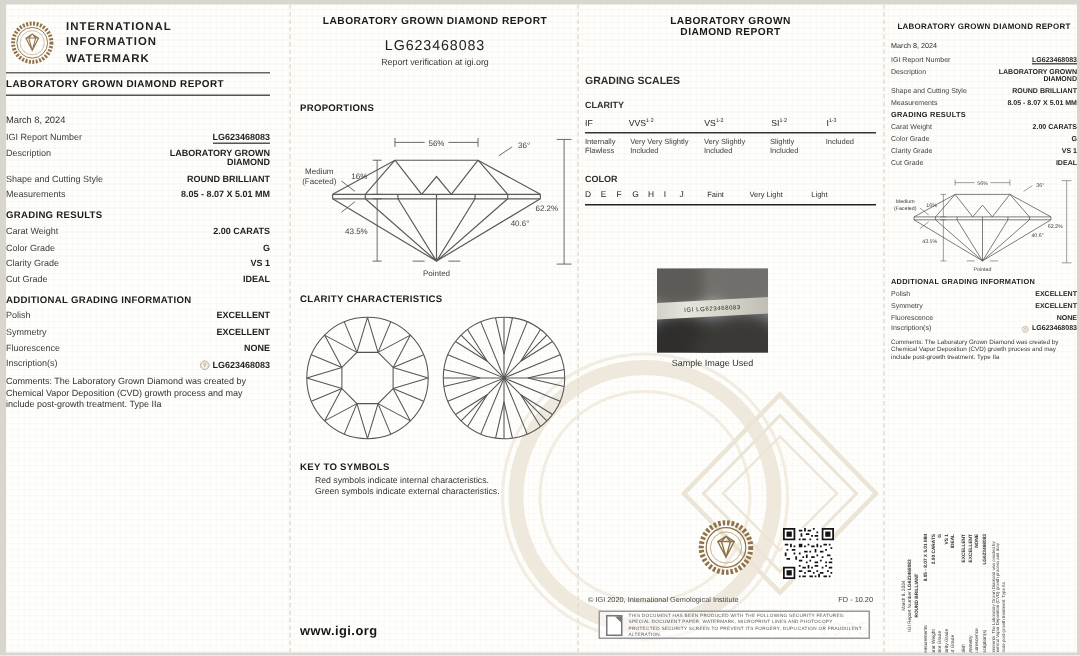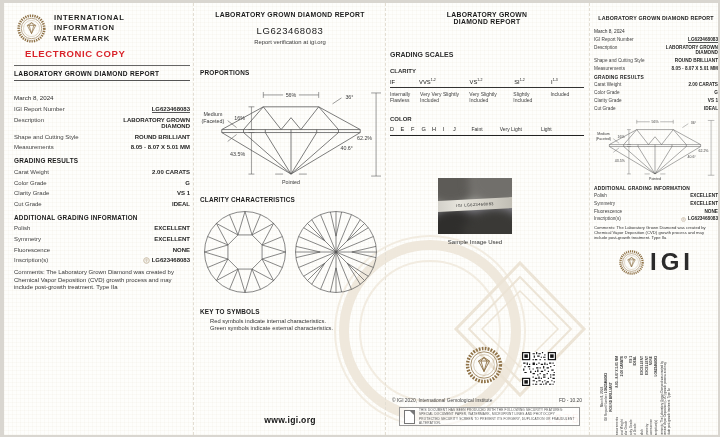--- a/index.html
+++ b/index.html
@@ -3,21 +3,21 @@
 <meta charset="utf-8">
 <style>
   html,body{margin:0;padding:0;}
   body{width:720px;height:437px;background:#d9d6d0;font-family:"Liberation Sans",sans-serif;overflow:hidden;position:relative;}
   .sheet{position:absolute;left:4px;top:3px;width:714px;height:432px;background:#fefefc;overflow:hidden;
     background-image:
       repeating-linear-gradient(0deg, rgba(233,226,212,.16) 0 1px, transparent 1px 4px),
       repeating-linear-gradient(90deg, rgba(233,226,212,.16) 0 1px, transparent 1px 4px);}
   .divider{position:absolute;top:0;bottom:0;width:0;border-left:1px dashed #e3ded3;}
   .panel{position:absolute;top:8px;color:#2e2e2e;}
-  .p1{left:10px;width:176px;height:421px;}
+  .p1{left:0;width:176px;height:421px;}
   .p2{left:196px;width:180px;height:421px;}
   .p3{left:386px;width:194px;height:421px;}
   .p4{left:590px;width:124px;height:429px;}
 
   
   .c{text-align:center;}
   .b{font-weight:700;}
   .u{border-bottom:.5px solid #555;}
   .sechead{font-weight:700;font-size:6.4px;letter-spacing:.2px;color:#1c1c1c;margin:7px 0 3px 0;}
   .row{display:flex;justify-content:space-between;align-items:flex-start;font-size:6px;margin:4.6px 0;}
@@ -33,21 +33,21 @@
   .comments{font-size:6px;line-height:1.3;margin-top:3px;color:#343434;}
   .minilogo{display:inline-block;vertical-align:middle;margin-right:2px;}
 
   
   .title7{font-weight:700;font-size:6.8px;letter-spacing:.3px;color:#191919;}
   .repnum{font-size:9.5px;letter-spacing:.6px;margin-top:7px;color:#222;}
   .verify{font-size:5.9px;margin-top:3px;color:#3a3a3a;}
   .propwrap{margin-top:9px;}
   .plots{display:flex;gap:3px;justify-content:center;margin-top:5px;}
   .keyline{font-size:5.8px;margin:1px 0 0 10px;color:#333;}
-  .website{position:absolute;left:0;right:0;top:404px;text-align:center;font-weight:700;font-size:8.6px;color:#151515;letter-spacing:.3px;}
+  .website{position:absolute;left:0;right:0;top:404px;font-weight:700;font-size:8.6px;color:#151515;letter-spacing:.3px;}
 
   
   .gshead{font-weight:700;font-size:7px;margin-top:26px;}
   .subhead{font-weight:700;font-size:6px;margin:10px 0 4px 0;}
   .cscale{display:flex;border-bottom:1px solid #333;padding-bottom:2px;}
   .cdesc{display:flex;padding-top:3px;}
   .cs0{width:15%;} .cs1{width:26%;} .cs2{width:23%;} .cs3{width:19%;} .cs4{width:17%;}
   .code{font-size:5.8px;color:#222;}
   .code sup{font-size:3.5px;}
   .desc{font-size:5px;color:#3c3c3c;line-height:1.25;padding-right:4px;}
@@ -178,21 +178,20 @@
     <div class="logohead">
       <svg width="31" height="31">
           <use href="#seal"></use>
         </svg>
       <div class="orgname">
         <div>INTERNATIONAL</div>
         <div>INFORMATION</div>
         <div>WATERMARK</div>
       </div>
     </div>
-    <div class="ecopy">ELECTRONIC COPY</div>
     <div class="rtitle">LABORATORY GROWN DIAMOND REPORT</div>
     <div class="date">March 8, 2024</div>
 
     <div class="row">
       <span class="lbl">IGI Report Number</span>
       <span class="val u">LG623468083</span>
     </div>
     <div class="row">
       <span class="lbl">Description</span>
       <span class="val">LABORATORY GROWN DIAMOND</span>
@@ -411,26 +410,20 @@
       <span class="val">NONE</span>
     </div>
     <div class="row">
       <span class="lbl">Inscription(s)</span>
       <span class="val"><svg class="minilogo" width="5" height="5">
             <use href="#seal"></use>
           </svg><span>LG623468083</span></span>
     </div>
     <div class="comments">Comments: The Laboratory Grown Diamond was created by Chemical Vapor Deposition (CVD) growth process and may include post-growth treatment. Type IIa</div>
 
-    <div class="igilogo">
-      <svg width="27" height="27">
-          <use href="#seal"></use>
-        </svg>
-      <span class="igitext">IGI</span>
-    </div>
 
     <div class="stub">
       <div class="sg">
         <div class="sline c">March 8, 2024</div>
         <div class="sline c"><span>IGI Report Number</span> <span class="b">LG623468083</span></div>
         <div class="sline c b">ROUND BRILLIANT</div>
       </div>
       <div class="sg">
         <div class="srow">
             <span>Measurements</span>

